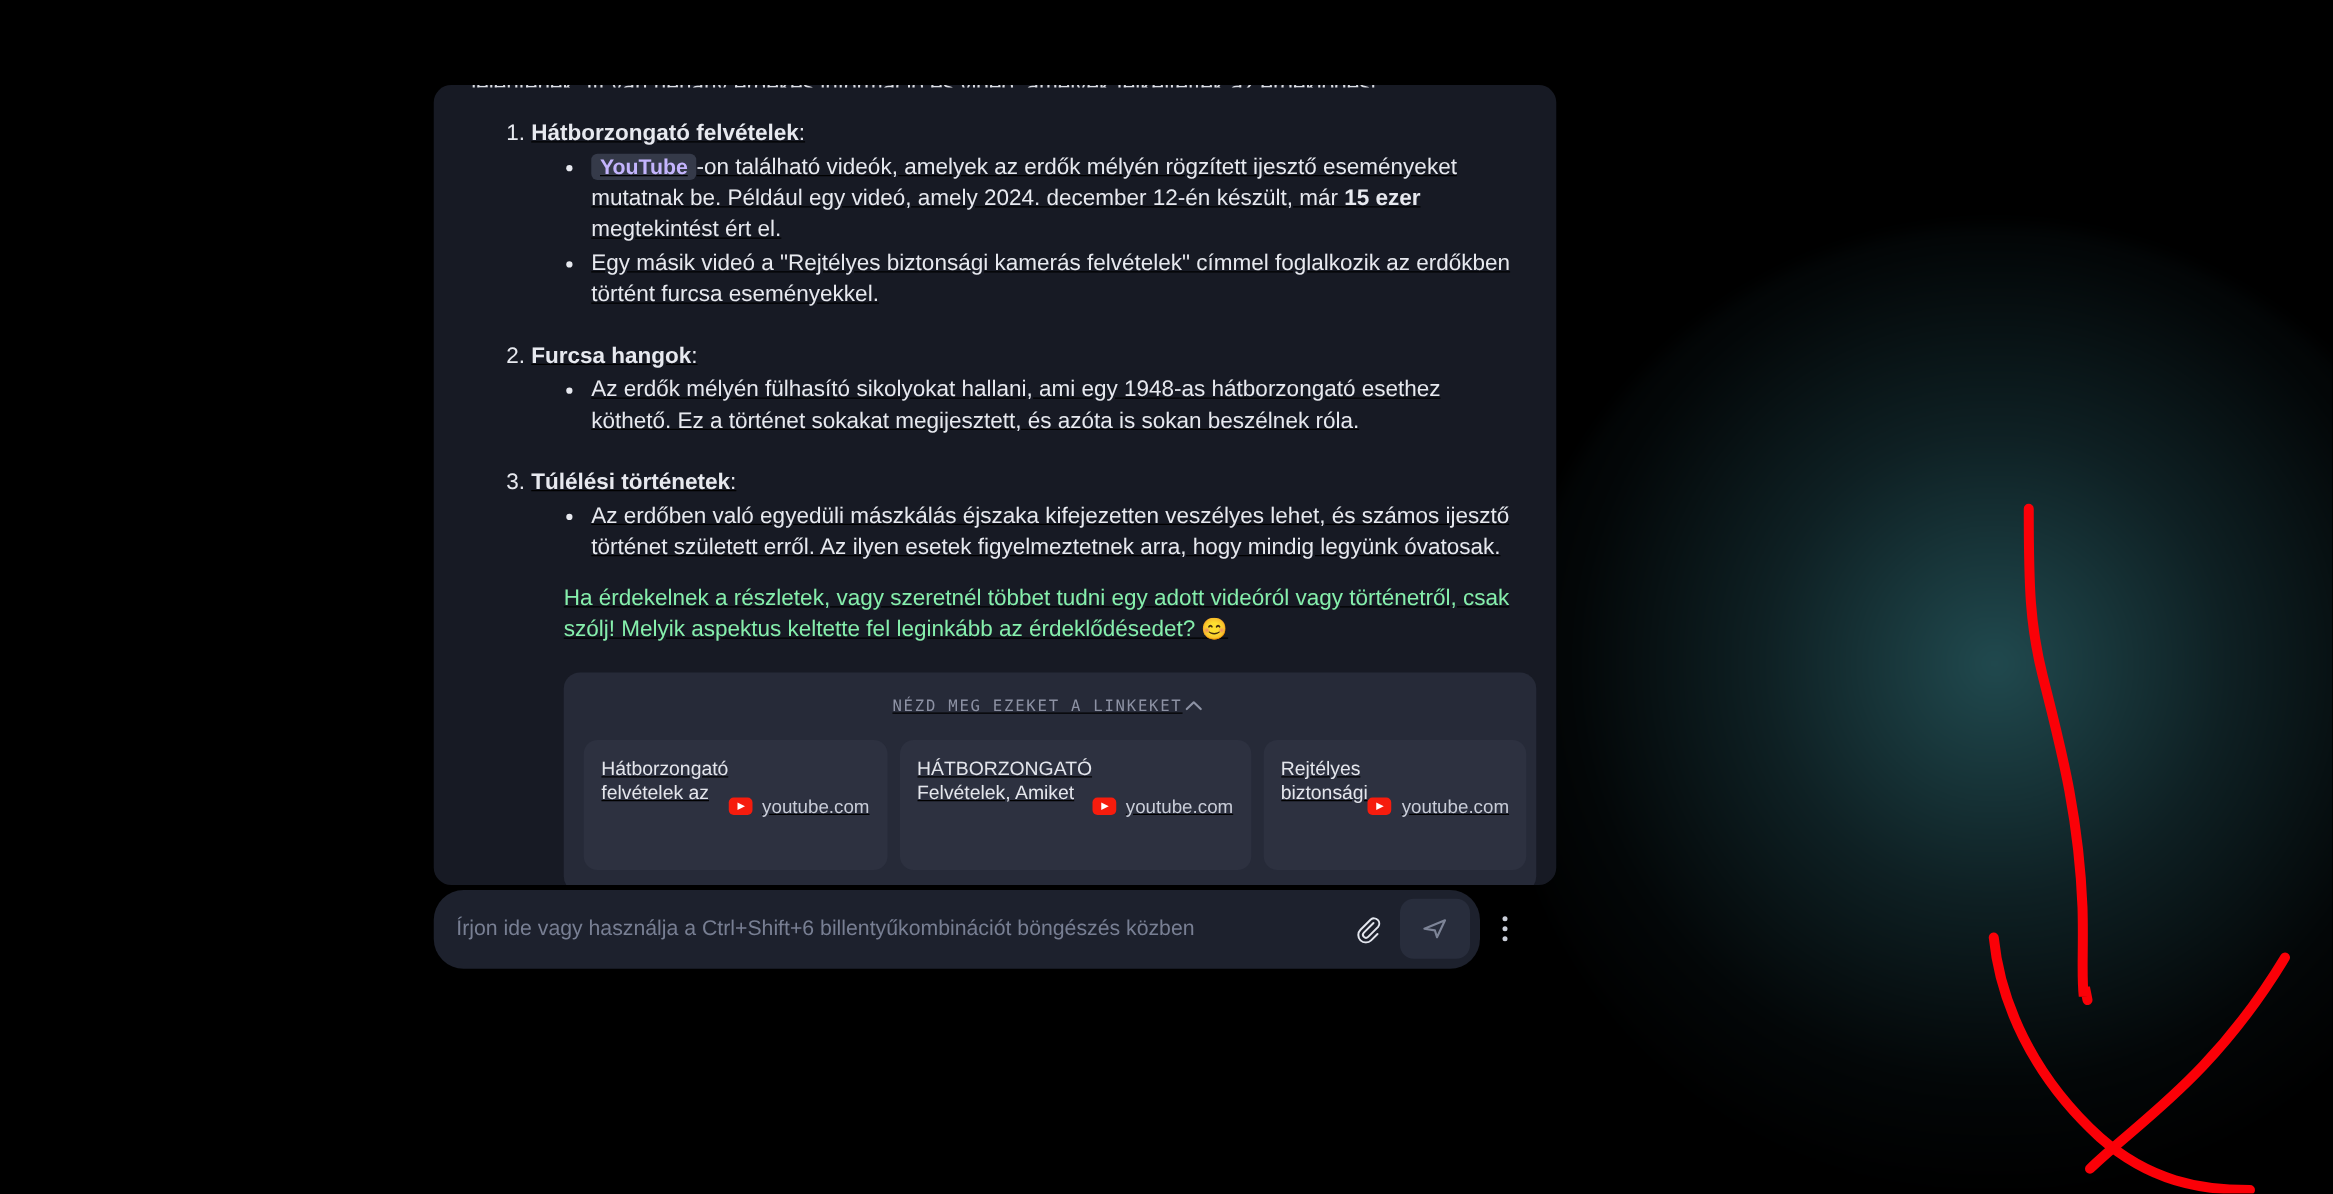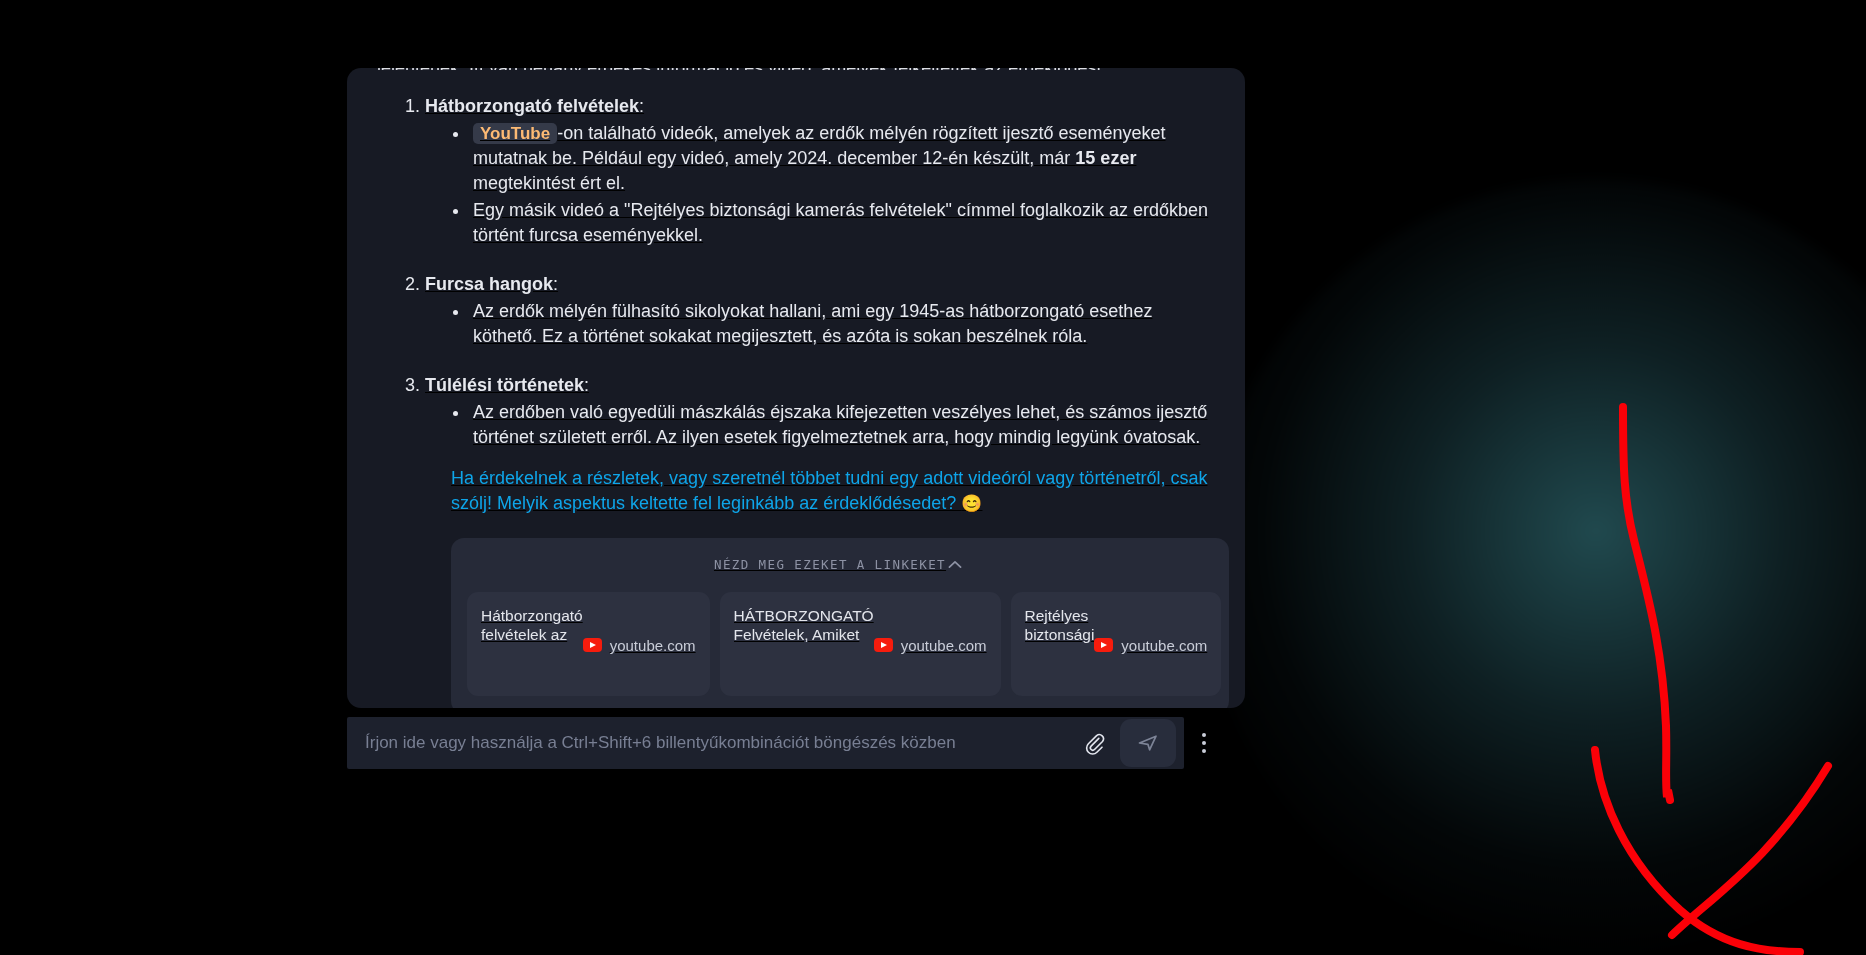--- a/index.html
+++ b/index.html
@@ -160,30 +160,30 @@
     content: "";
     position: absolute;
     left: 2px; top: 11px;
     width: 5px; height: 5px;
     border-radius: 50%;
     background: #e7e9ef;
   }
 
   code.inline-code {
     background: #353a49;
-    color: #fdba74;
+    color: #c4b5fd;
     border-radius: 5px;
     padding: 1px 7px;
     font-family: "Liberation Sans", sans-serif;
     font-weight: 700;
     font-size: 17px;
   }
 
   .para {
-    color: #0ea5e9;
+    color: #86efac;
     font-size: 18px;
     line-height: 25px;
     margin: 16px 0 0 74px;
     max-width: 770px;
   }
 
   
   .links-card {
     margin: 22px 0 0 74px;
     width: 778px;
@@ -270,23 +270,23 @@
     left: 347px;
     top: 708px;
     width: 877px;
     height: 70px;
     display: flex;
     align-items: center;
     z-index: 4;
   }
   .composer {
     flex: 1 1 auto;
-    height: 52px;
+    height: 63px;
     background: #1d212d;
-    border-radius: 2px;
+    border-radius: 24px;
     display: flex;
     align-items: center;
     padding: 0 8px 0 18px;
   }
   .composer-input {
     flex: 1 1 auto;
     background: transparent;
     border: none;
     outline: none;
     color: #e6e8ee;
@@ -357,21 +357,21 @@
             <li>
               <span>Egy másik videó a "Rejtélyes biztonsági kamerás felvételek" címmel foglalkozik az erdőkben történt furcsa eseményekkel.</span>
             </li>
           </ul>
         </li>
 
         <li>
           <span class="li-head"><span class="b">Furcsa hangok</span><span>:</span></span>
           <ul class="bulleted">
             <li>
-              <span>Az erdők mélyén fülhasító sikolyokat hallani, ami egy 1945-as hátborzongató esethez köthető. Ez a történet sokakat megijesztett, és azóta is sokan beszélnek róla.</span>
+              <span>Az erdők mélyén fülhasító sikolyokat hallani, ami egy 1948-as hátborzongató esethez köthető. Ez a történet sokakat megijesztett, és azóta is sokan beszélnek róla.</span>
             </li>
           </ul>
         </li>
 
         <li>
           <span class="li-head"><span class="b">Túlélési történetek</span><span>:</span></span>
           <ul class="bulleted">
             <li>
               <span>Az erdőben való egyedüli mászkálás éjszaka kifejezetten veszélyes lehet, és számos ijesztő történet született erről. Az ilyen esetek figyelmeztetnek arra, hogy mindig legyünk óvatosak.</span>
             </li>

